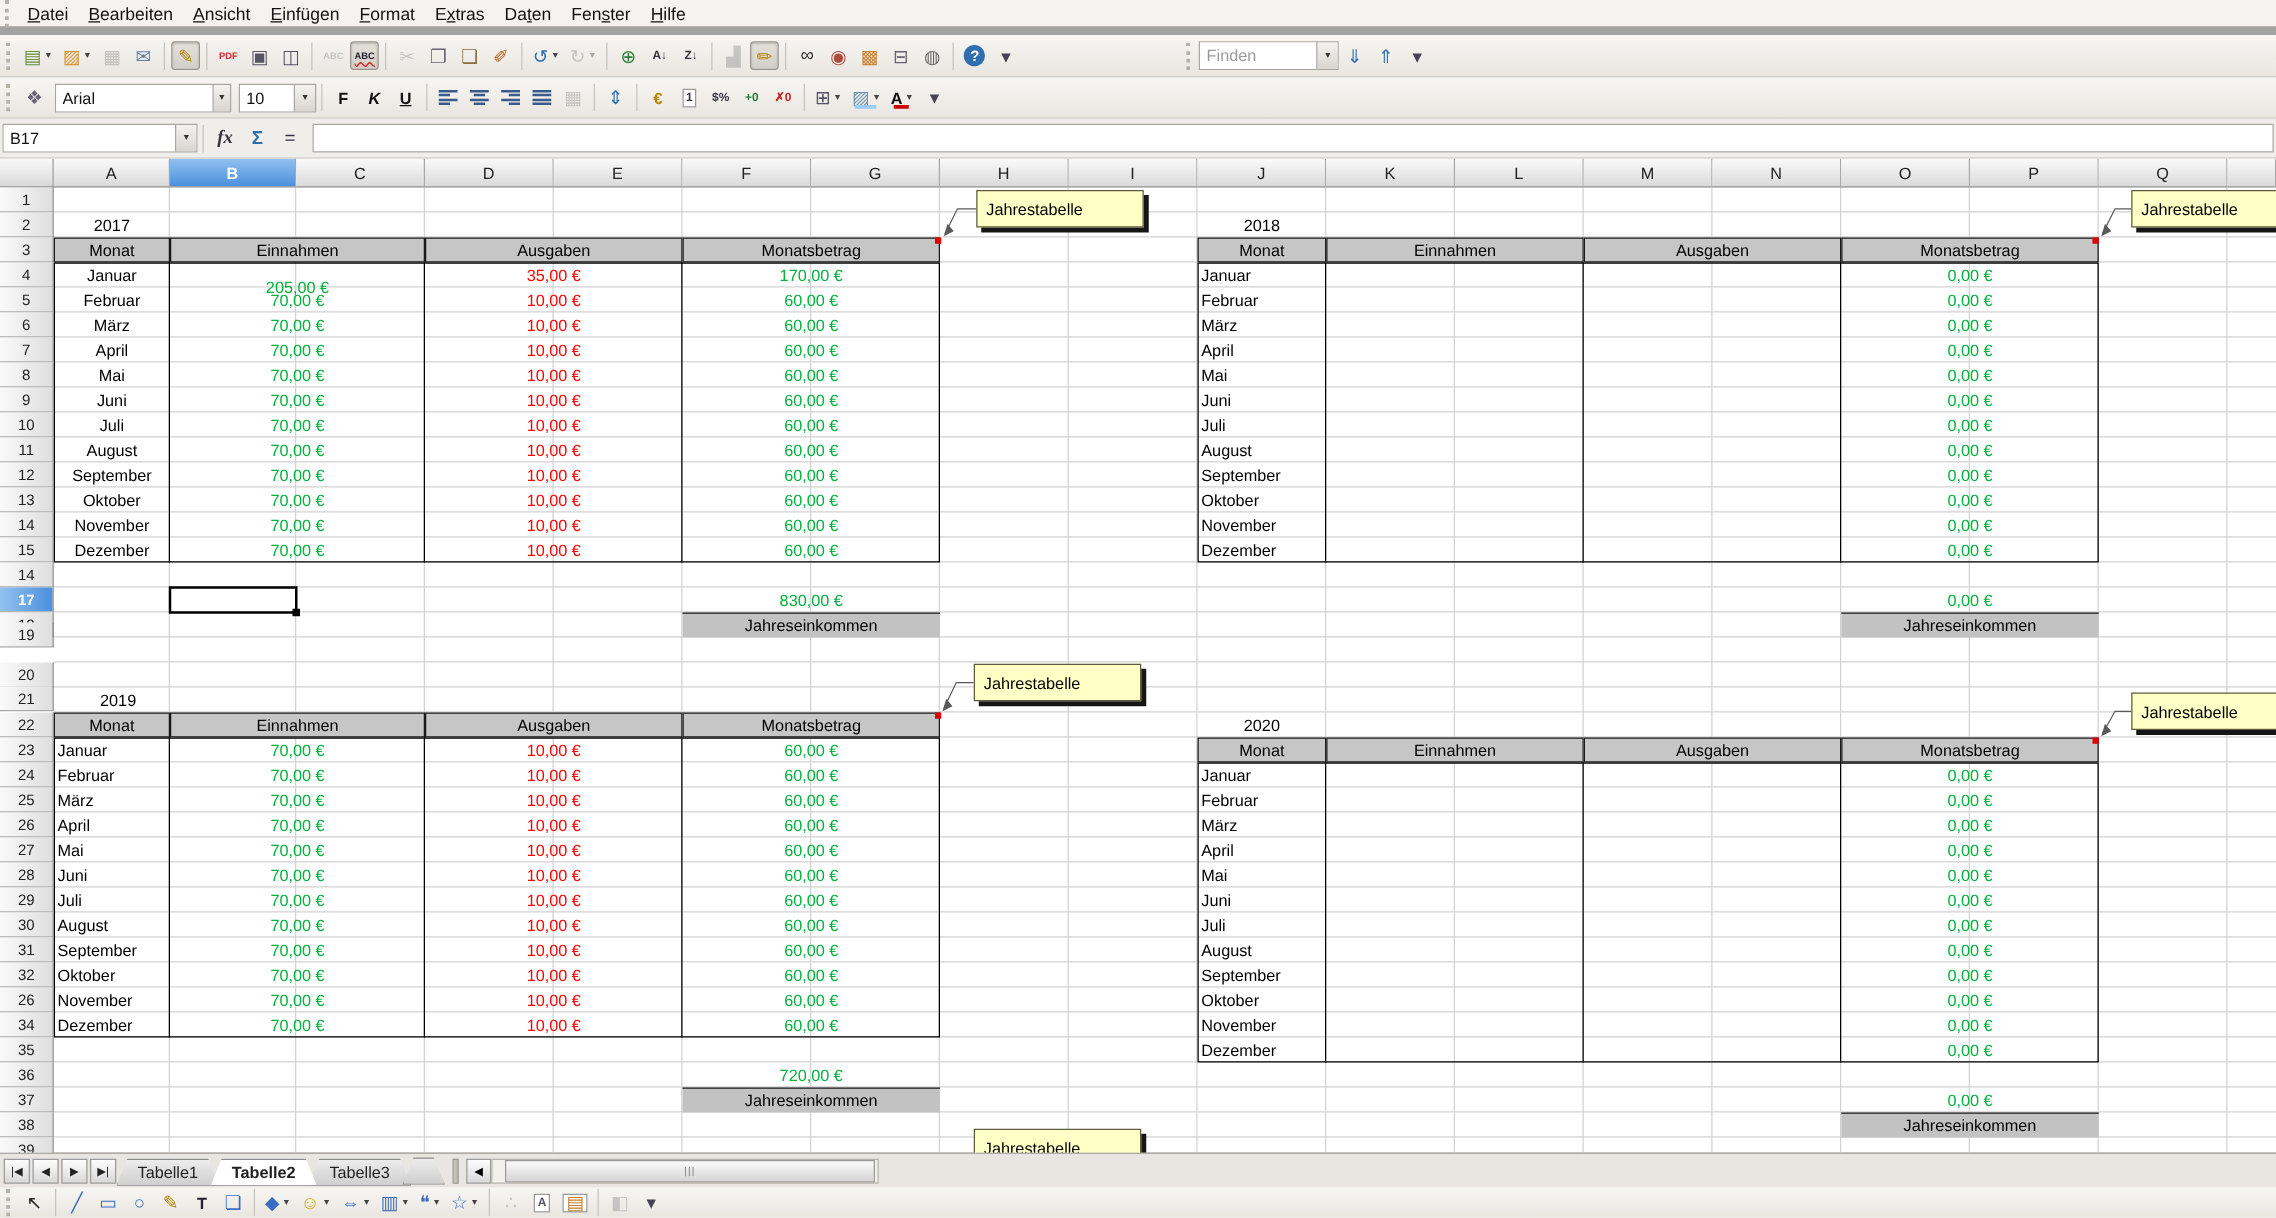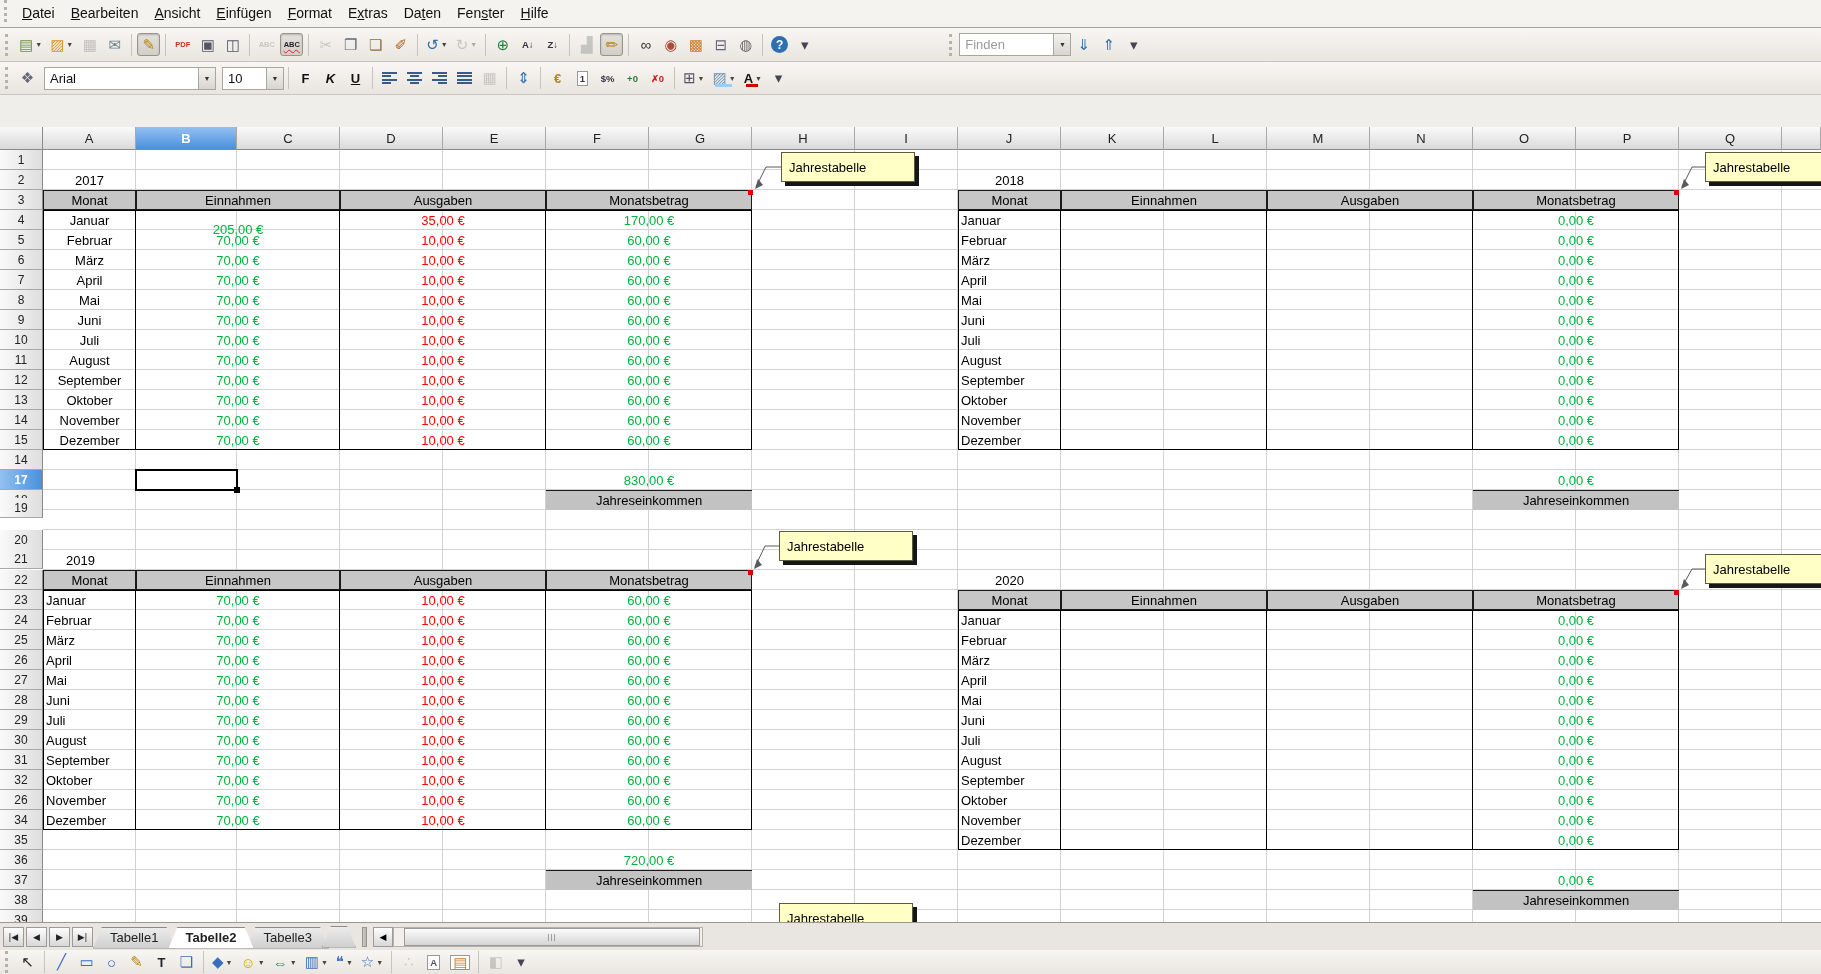--- a/index.html
+++ b/index.html
@@ -1,19 +1,19 @@
 <!DOCTYPE html>
 <html><head>
 <meta charset="utf-8">
 <style>
   *{box-sizing:border-box;margin:0;padding:0}
   html,body{width:1821px;height:974px;overflow:hidden;font-family:"Liberation Sans",sans-serif;background:#f0eeea}
   #app{position:absolute;left:0;top:0;width:1821px;height:974px}
   
-  #menubar{position:absolute;left:0;top:0;width:100%;height:28px;display:flex;background:#f5f3ef;border-bottom:1px solid #a3a3a3;padding-left:2px}
+  #menubar{position:absolute;left:0;top:0;width:100%;height:28px;display:flex;align-items:center;background:#f5f3ef;border-bottom:7px solid #a3a3a3;padding-left:2px}
   .menu-item{padding:5px 8px;font-size:14px;color:#111;cursor:default}
   .menu-item u{text-decoration:underline}
   
   .toolbar{display:flex;align-items:center;background:linear-gradient(#f8f6f3,#e9e6e0);border-bottom:1px solid #c9c6c0;padding:0 3px}
   #stdbar{position:absolute;left:0;top:28px;width:100%;height:34px}
   #fmtbar{position:absolute;left:0;top:62px;width:100%;height:33px}
   .grip{width:6px;height:22px;border-left:3px dotted #b5b2aa;margin:0 4px 0 2px}
   .tb-sep{width:1px;height:22px;background:#c6c3bc;margin:0 4px;flex:none}
   .tb-btn{min-width:23px;height:23px;display:flex;align-items:center;justify-content:center;border:1px solid transparent;border-radius:3px;font-size:15px;position:relative;padding:0 2px;margin:0 1px;flex:none}
   .tb-btn.active{border-color:#98948c;background:linear-gradient(#e4e1da,#d2cfc8);box-shadow:inset 0 1px 2px #b7b4ad}
@@ -203,21 +203,21 @@
       </span>
       <span class="tb-btn">
         <span style="color:#445">▾</span>
       </span>
     </div>
   <div id="fmtbar" class="toolbar">
       <span class="grip"></span>
       <span class="tb-btn">
         <span style="color:#667">❖</span>
       </span>
-      <div class="combo" style="width:172px;margin-left:4px">
+      <div class="combo" style="width:141px;margin-left:4px">
         <input style="width: 153px;" value="Arial">
         <span class="dd-btn">▼</span>
       </div>
       <div class="combo" style="width:62px;margin-left:6px">
         <input style="width: 43px;" value="10">
         <span class="dd-btn">▼</span>
       </div>
       <span class="tb-sep"></span>
       <span class="tb-btn">
         <span class="txt" style="color:#111;font-size:13px">F</span>
@@ -297,20 +297,31 @@
       <span class="tb-btn">
         <span class="txt" style="color:#111;font-size:13px">A</span>
         <span class="underbar" style="background:#c00"></span>
         <span class="dd">▼</span>
       </span>
       <span class="tb-btn">
         <span style="color:#445">▾</span>
       </span>
     </div>
 
+  <div id="formulabar">
+    <div class="combo" id="namebox" style="width:156px">
+      <input style="width: 137px;" value="B17">
+      <span class="dd-btn">▼</span>
+    </div>
+    <span class="tb-sep"></span>
+    <span class="fbtn" id="fx-btn">fx</span>
+    <span class="fbtn" id="sum-btn">Σ</span>
+    <span class="fbtn" id="eq-btn">=</span>
+    <input id="inputline" value="" style="">
+  </div>
 
   <div id="gridwrap">
     <div id="corner"></div>
   <div class="gl" style="left:135px;top:23px;width:1px;height:780px"></div>
       <div class="gl" style="left:236px;top:23px;width:1px;height:780px"></div>
       <div class="gl" style="left:339px;top:23px;width:1px;height:780px"></div>
       <div class="gl" style="left:442px;top:23px;width:1px;height:780px"></div>
       <div class="gl" style="left:545px;top:23px;width:1px;height:780px"></div>
       <div class="gl" style="left:648px;top:23px;width:1px;height:780px"></div>
       <div class="gl" style="left:751px;top:23px;width:1px;height:780px"></div>
@@ -506,21 +517,21 @@
       <div class="cell-text  left" style="left:958px;top:243px;width:103px;height:20px">September</div>
       <div class="cell-text green" style="left:1473px;top:243px;width:206px;height:20px">0,00 €</div>
       <div class="cell-text  left" style="left:958px;top:263px;width:103px;height:20px">Oktober</div>
       <div class="cell-text green" style="left:1473px;top:263px;width:206px;height:20px">0,00 €</div>
       <div class="cell-text  left" style="left:958px;top:283px;width:103px;height:20px">November</div>
       <div class="cell-text green" style="left:1473px;top:283px;width:206px;height:20px">0,00 €</div>
       <div class="cell-text  left" style="left:958px;top:303px;width:103px;height:20px">Dezember</div>
       <div class="cell-text green" style="left:1473px;top:303px;width:206px;height:20px">0,00 €</div>
       <div class="cell-text green" style="left:1473px;top:343px;width:206px;height:20px">0,00 €</div>
       <div class="graylabel" style="left:1473px;top:363px;width:206px;height:20px">Jahreseinkommen</div>
-      <div class="cell-text " style="left:34px;top:423px;width:93px;height:20px">2019</div>
+      <div class="cell-text " style="left:48px;top:423px;width:93px;height:20px">2019</div>
       <div class="band" style="left:43px;top:443px;width:93px;height:20px">Monat</div>
       <div class="band" style="left:136px;top:443px;width:204px;height:20px">Einnahmen</div>
       <div class="band" style="left:340px;top:443px;width:206px;height:20px">Ausgaben</div>
       <div class="band" style="left:546px;top:443px;width:206px;height:20px">Monatsbetrag</div>
       <div class="tbox" style="left:43px;top:463px;width:709px;height:240px"></div>
       <div class="tv" style="left:135px;top:463px;height:240px"></div>
       <div class="tv" style="left:339px;top:463px;height:240px"></div>
       <div class="tv" style="left:545px;top:463px;height:240px"></div>
       <div class="cell-text  left" style="left:43px;top:463px;width:93px;height:20px">Januar</div>
       <div class="cell-text green" style="left:136px;top:463px;width:204px;height:20px">70,00 €</div>

